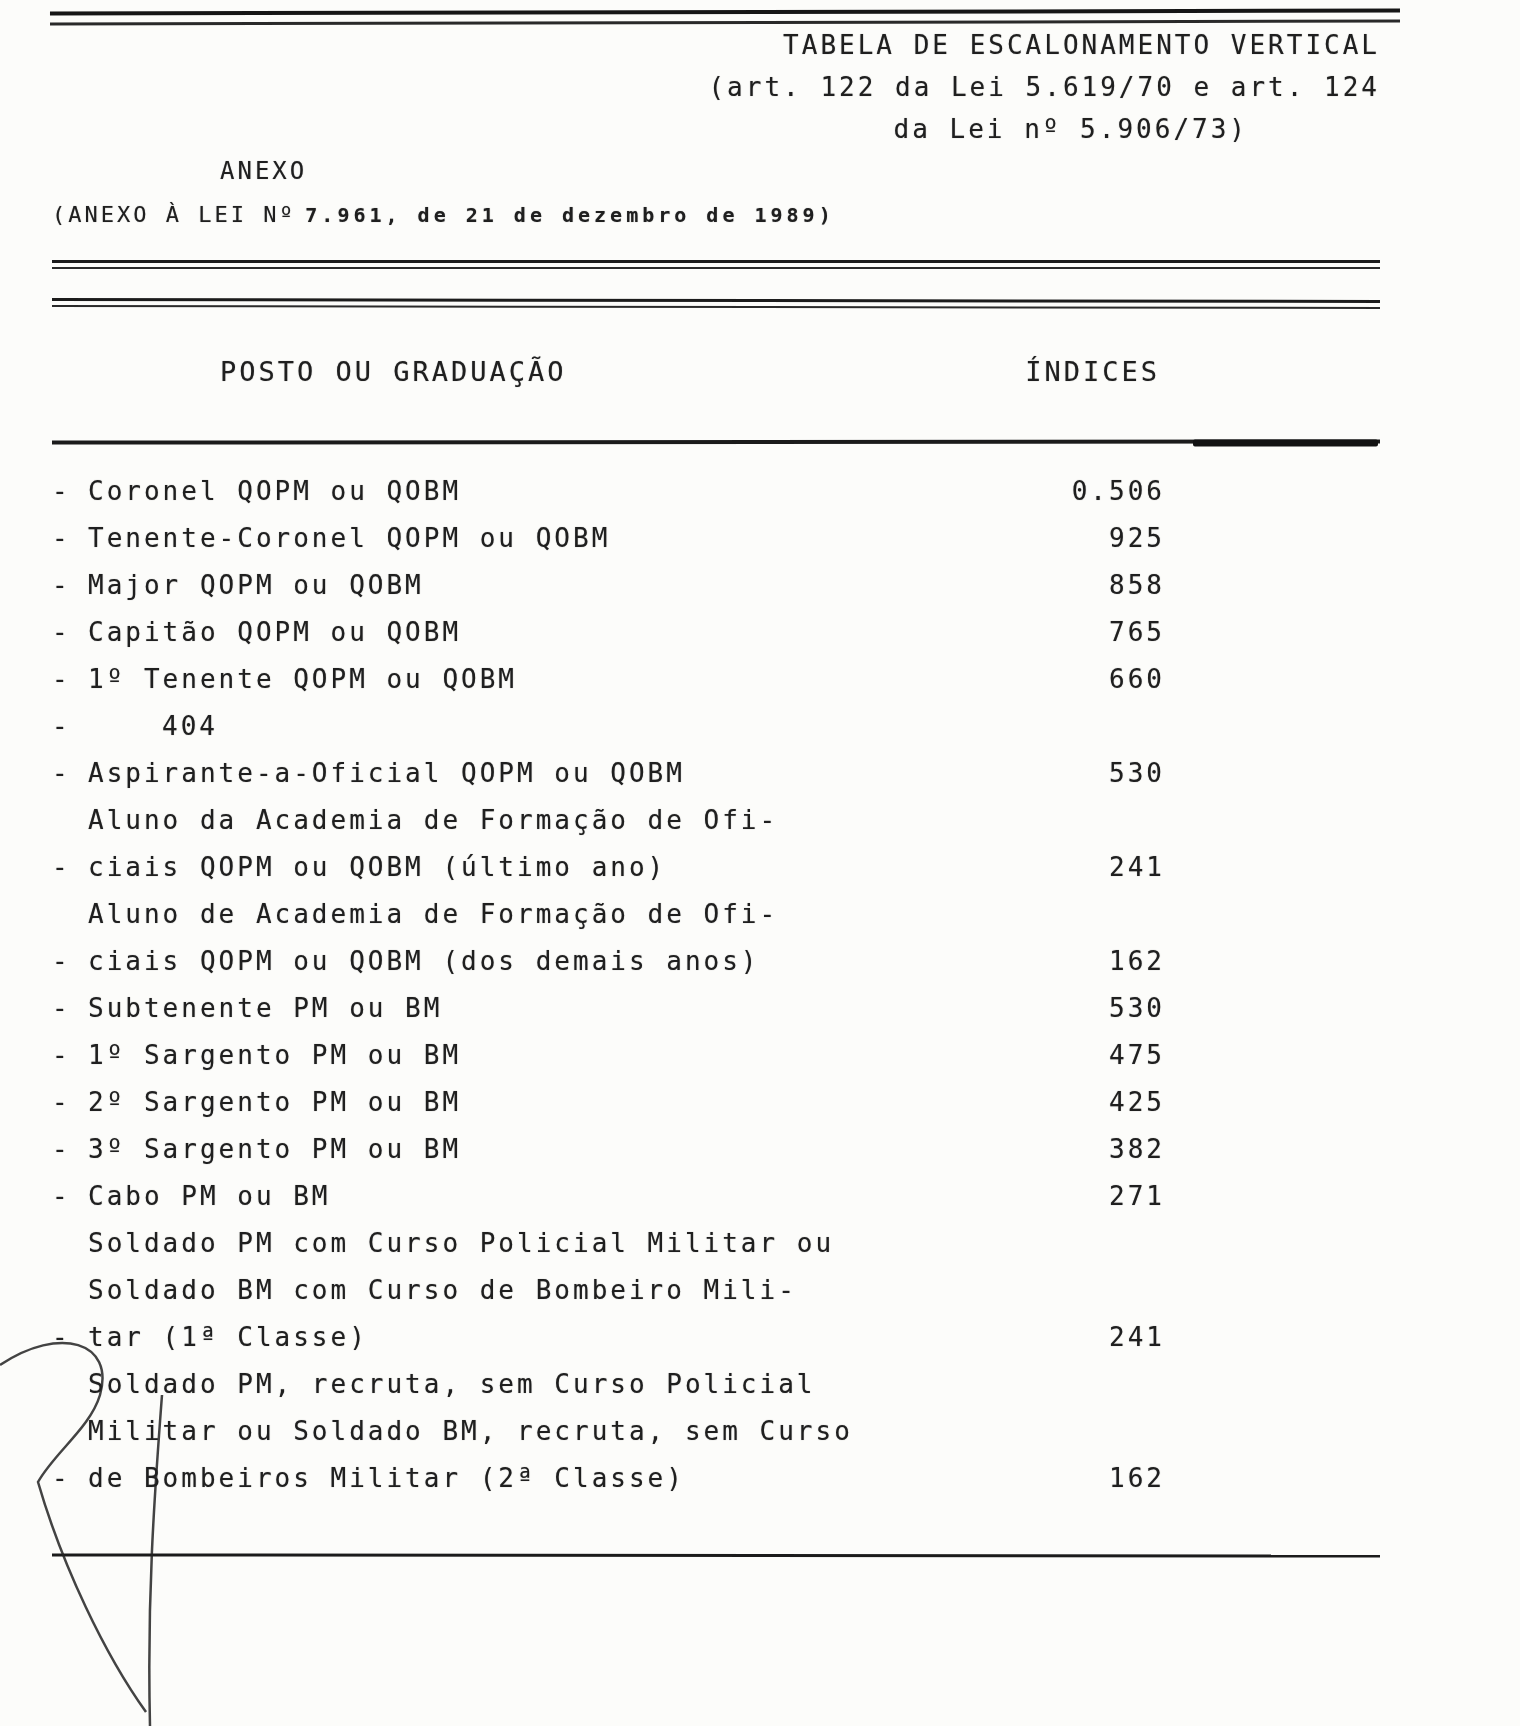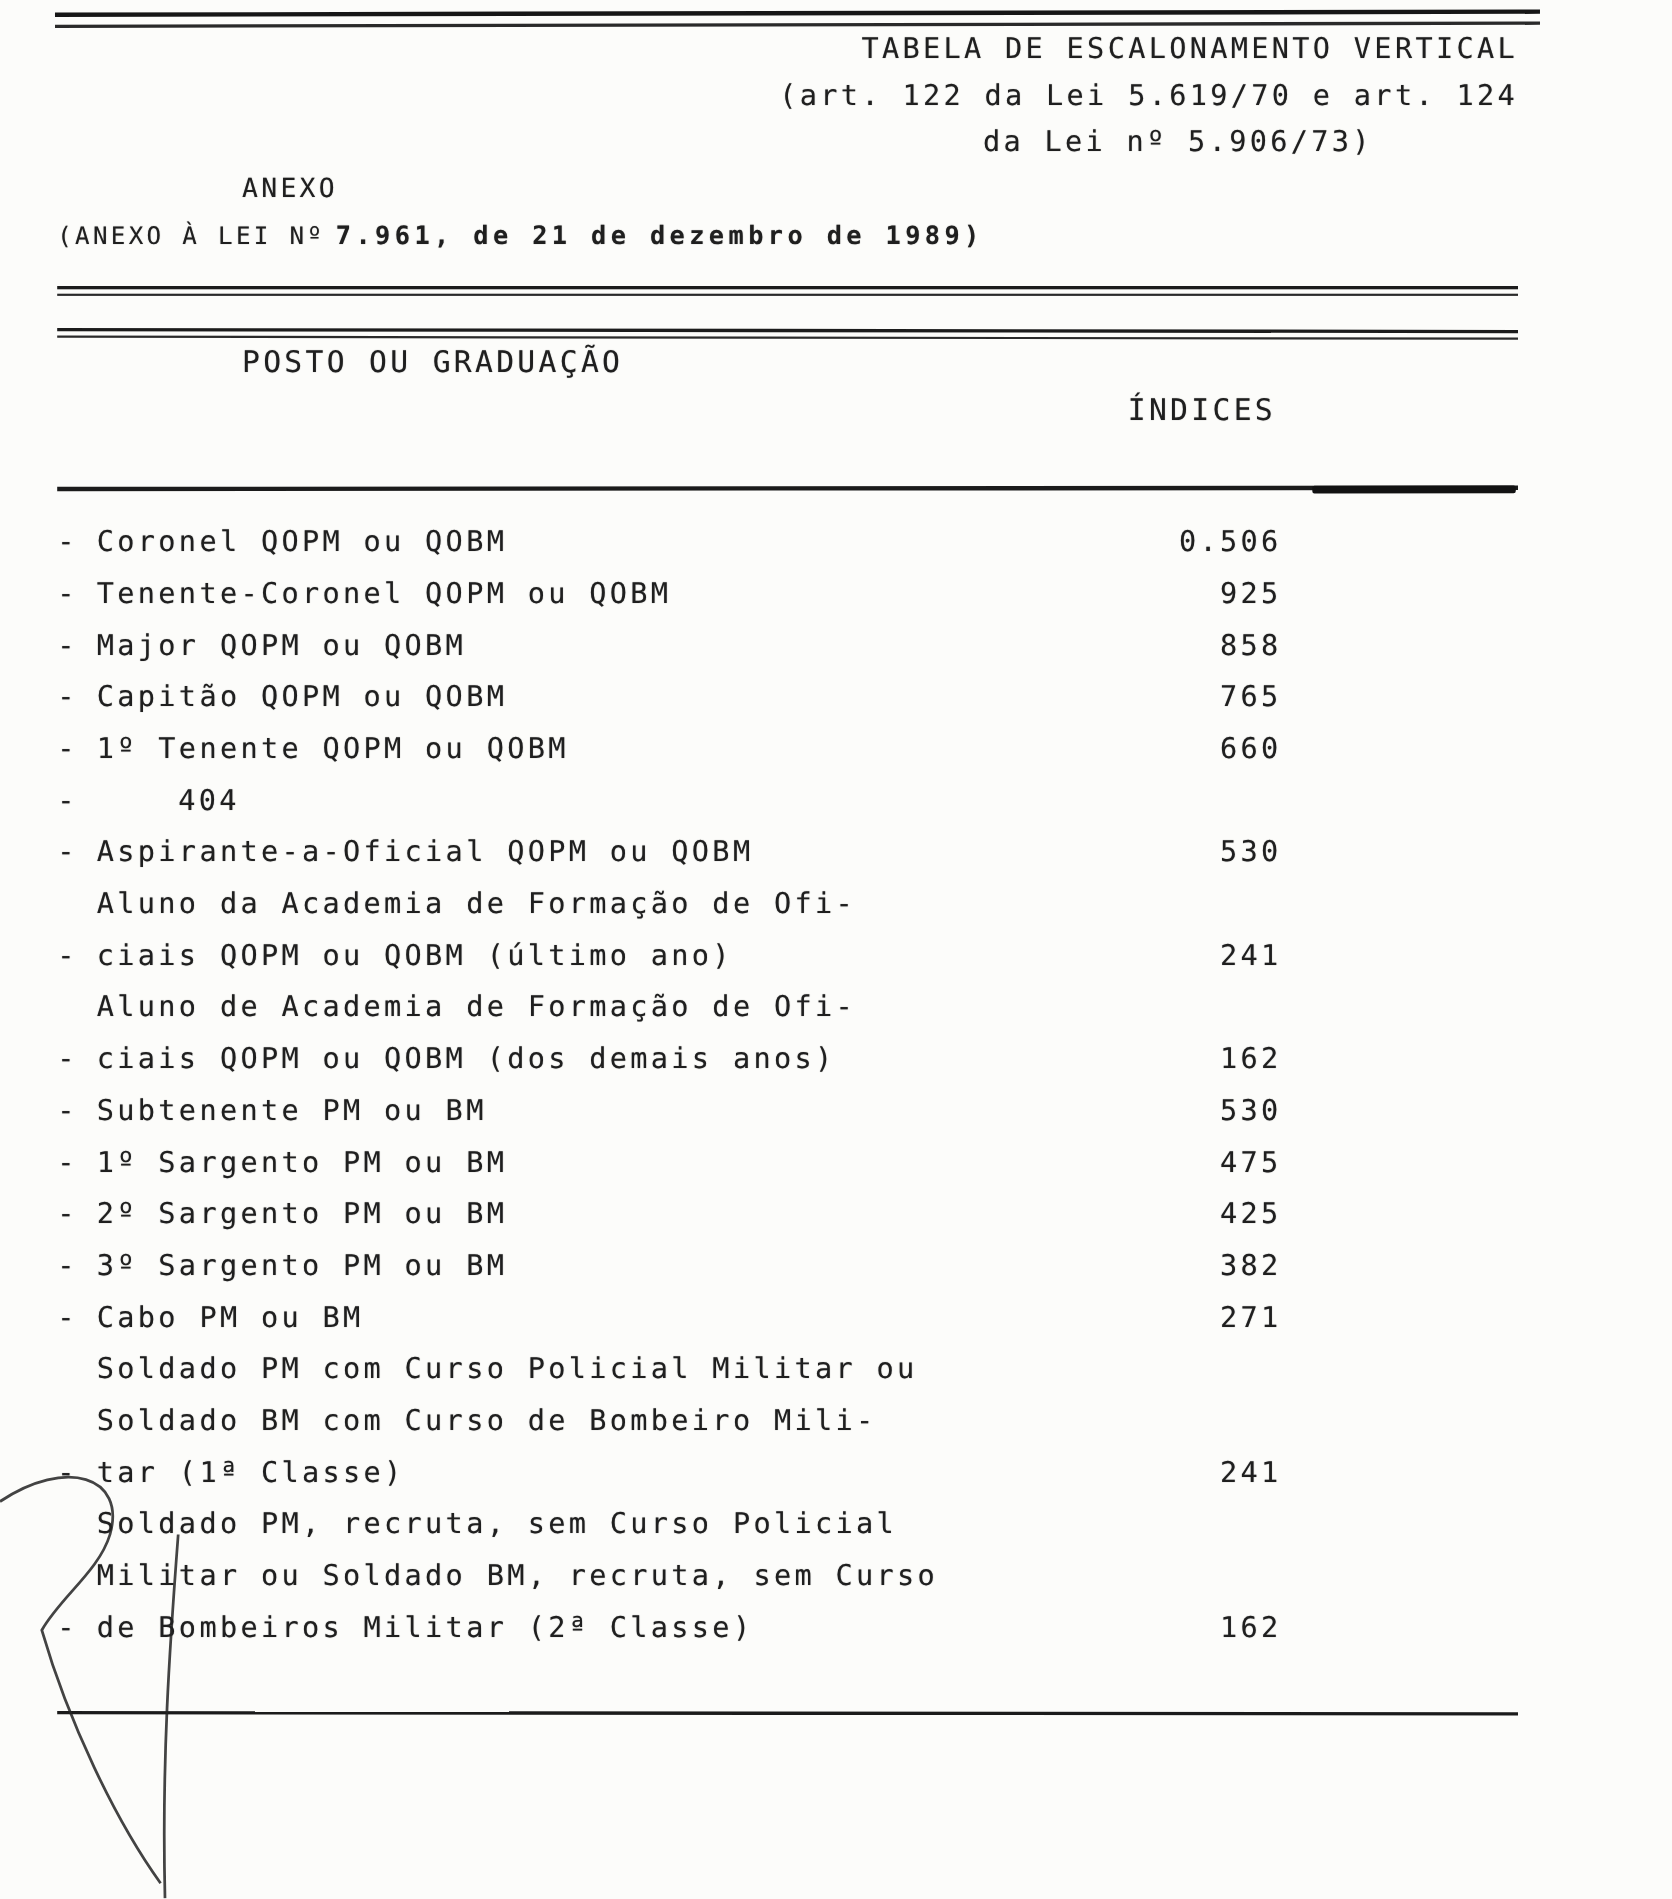--- a/index.html
+++ b/index.html
@@ -75,33 +75,33 @@
     margin-left: 52px;
     line-height: 46px;
     white-space: nowrap;
   }
   .annex-ref .prefix {
     font-size: 22px;
     letter-spacing: 3px;
     margin-top: 31px;
   }
   .annex-ref .filled {
-    font-size: 23px;
+    font-size: 20px;
     letter-spacing: 4px;
     font-weight: bold;
   }
 
   
   .table-header {
     display: flex;
     align-items: baseline;
+    margin-top: 42px;
     font-size: 27px;
     letter-spacing: 3px;
     line-height: 44px;
-    flex-direction: column;
   }
   .table-header .col-posto   { margin-left: 220px; }
   .table-header .col-indices { margin-left: auto; margin-right: 360px; }
 
   
   .t-rows {
     margin-top: 24px;
     font-size: 26px;
     letter-spacing: 3px;
     line-height: 47px;

